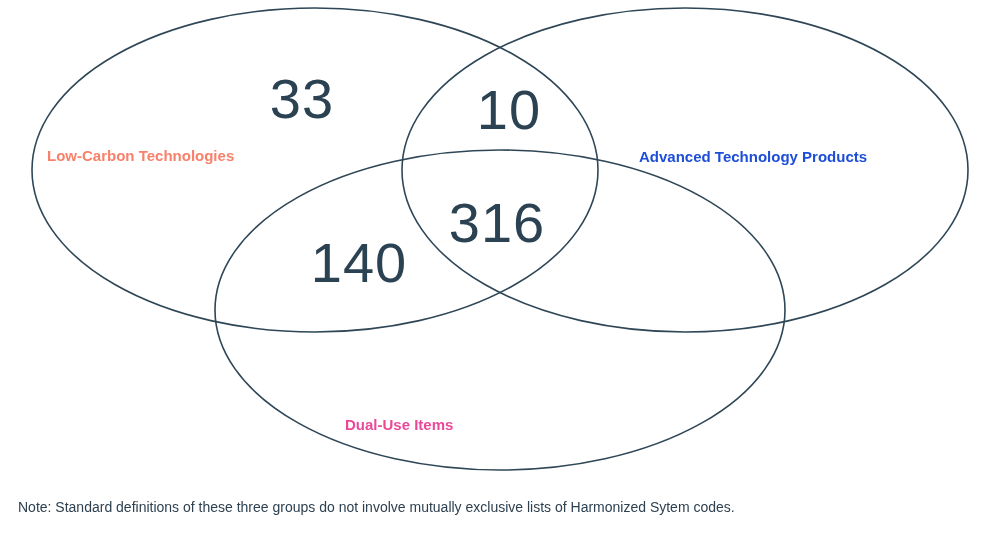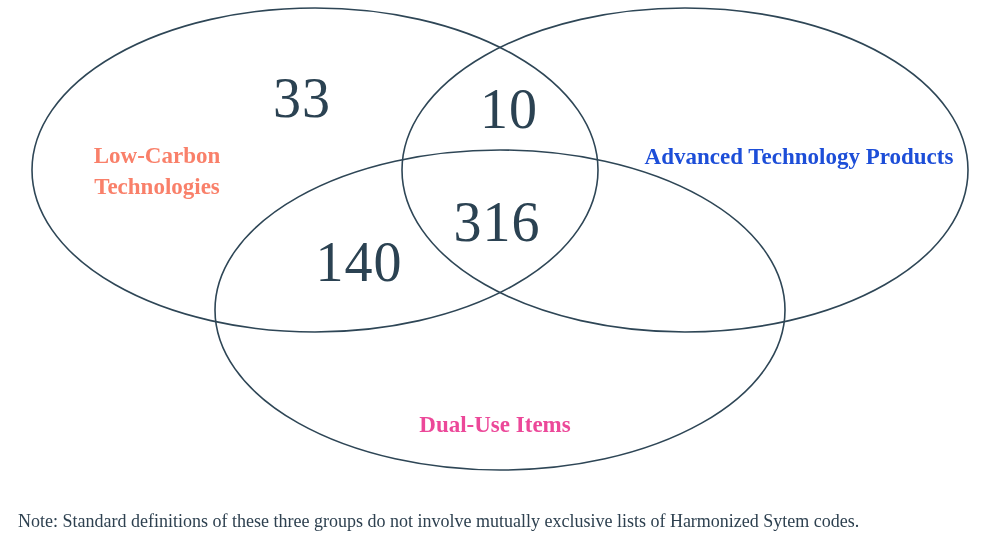--- a/index.html
+++ b/index.html
@@ -4,53 +4,52 @@
 <style>
   * { margin: 0; padding: 0; box-sizing: border-box; }
   html, body { background: #ffffff; }
   body { font-family: "Liberation Sans", sans-serif; }
   .stage {
     position: relative;
     width: 1000px;
     height: 544px;
     background: #ffffff;
     overflow: hidden;
-    font-family: Liberation Serif, serif;
   }
   .venn-svg { position: absolute; left: 0; top: 0; }
   .venn-svg ellipse {
     fill: none;
     stroke: #2e4656;
     stroke-width: 1.6;
   }
   .num {
     position: absolute;
     transform: translate(-50%, -50%);
     font-size: 56px;
     font-weight: 400;
     letter-spacing: 1px;
     color: #2b4252;
     white-space: nowrap;
   }
   .set-label {
     position: absolute;
-    font-size: 23px;
+    font-size: 15px;
     font-weight: 700;
     line-height: 31px;
-    text-align: center;
+    text-align: left;
   }
   .label-low-carbon  { left: 47px;  top: 140px; width: 220px; color: #f9806a; }
   .label-advanced    { left: 639px; top: 141px; width: 320px; color: #1d4ed8; }
   .label-dual-use    { left: 345px; top: 409px; width: 300px; color: #ec4899; }
   .note {
     position: absolute;
     left: 18px;
-    top: 506px;
+    top: 492px;
     width: 960px;
-    font-size: 18px;
+    font-size: 14px;
     line-height: 30px;
     color: #2e4150;
   }
 </style>
 </head>
 <body>
 
 <div class="stage">
 
   <svg class="venn-svg" width="1000" height="544" viewBox="0 0 1000 544">

